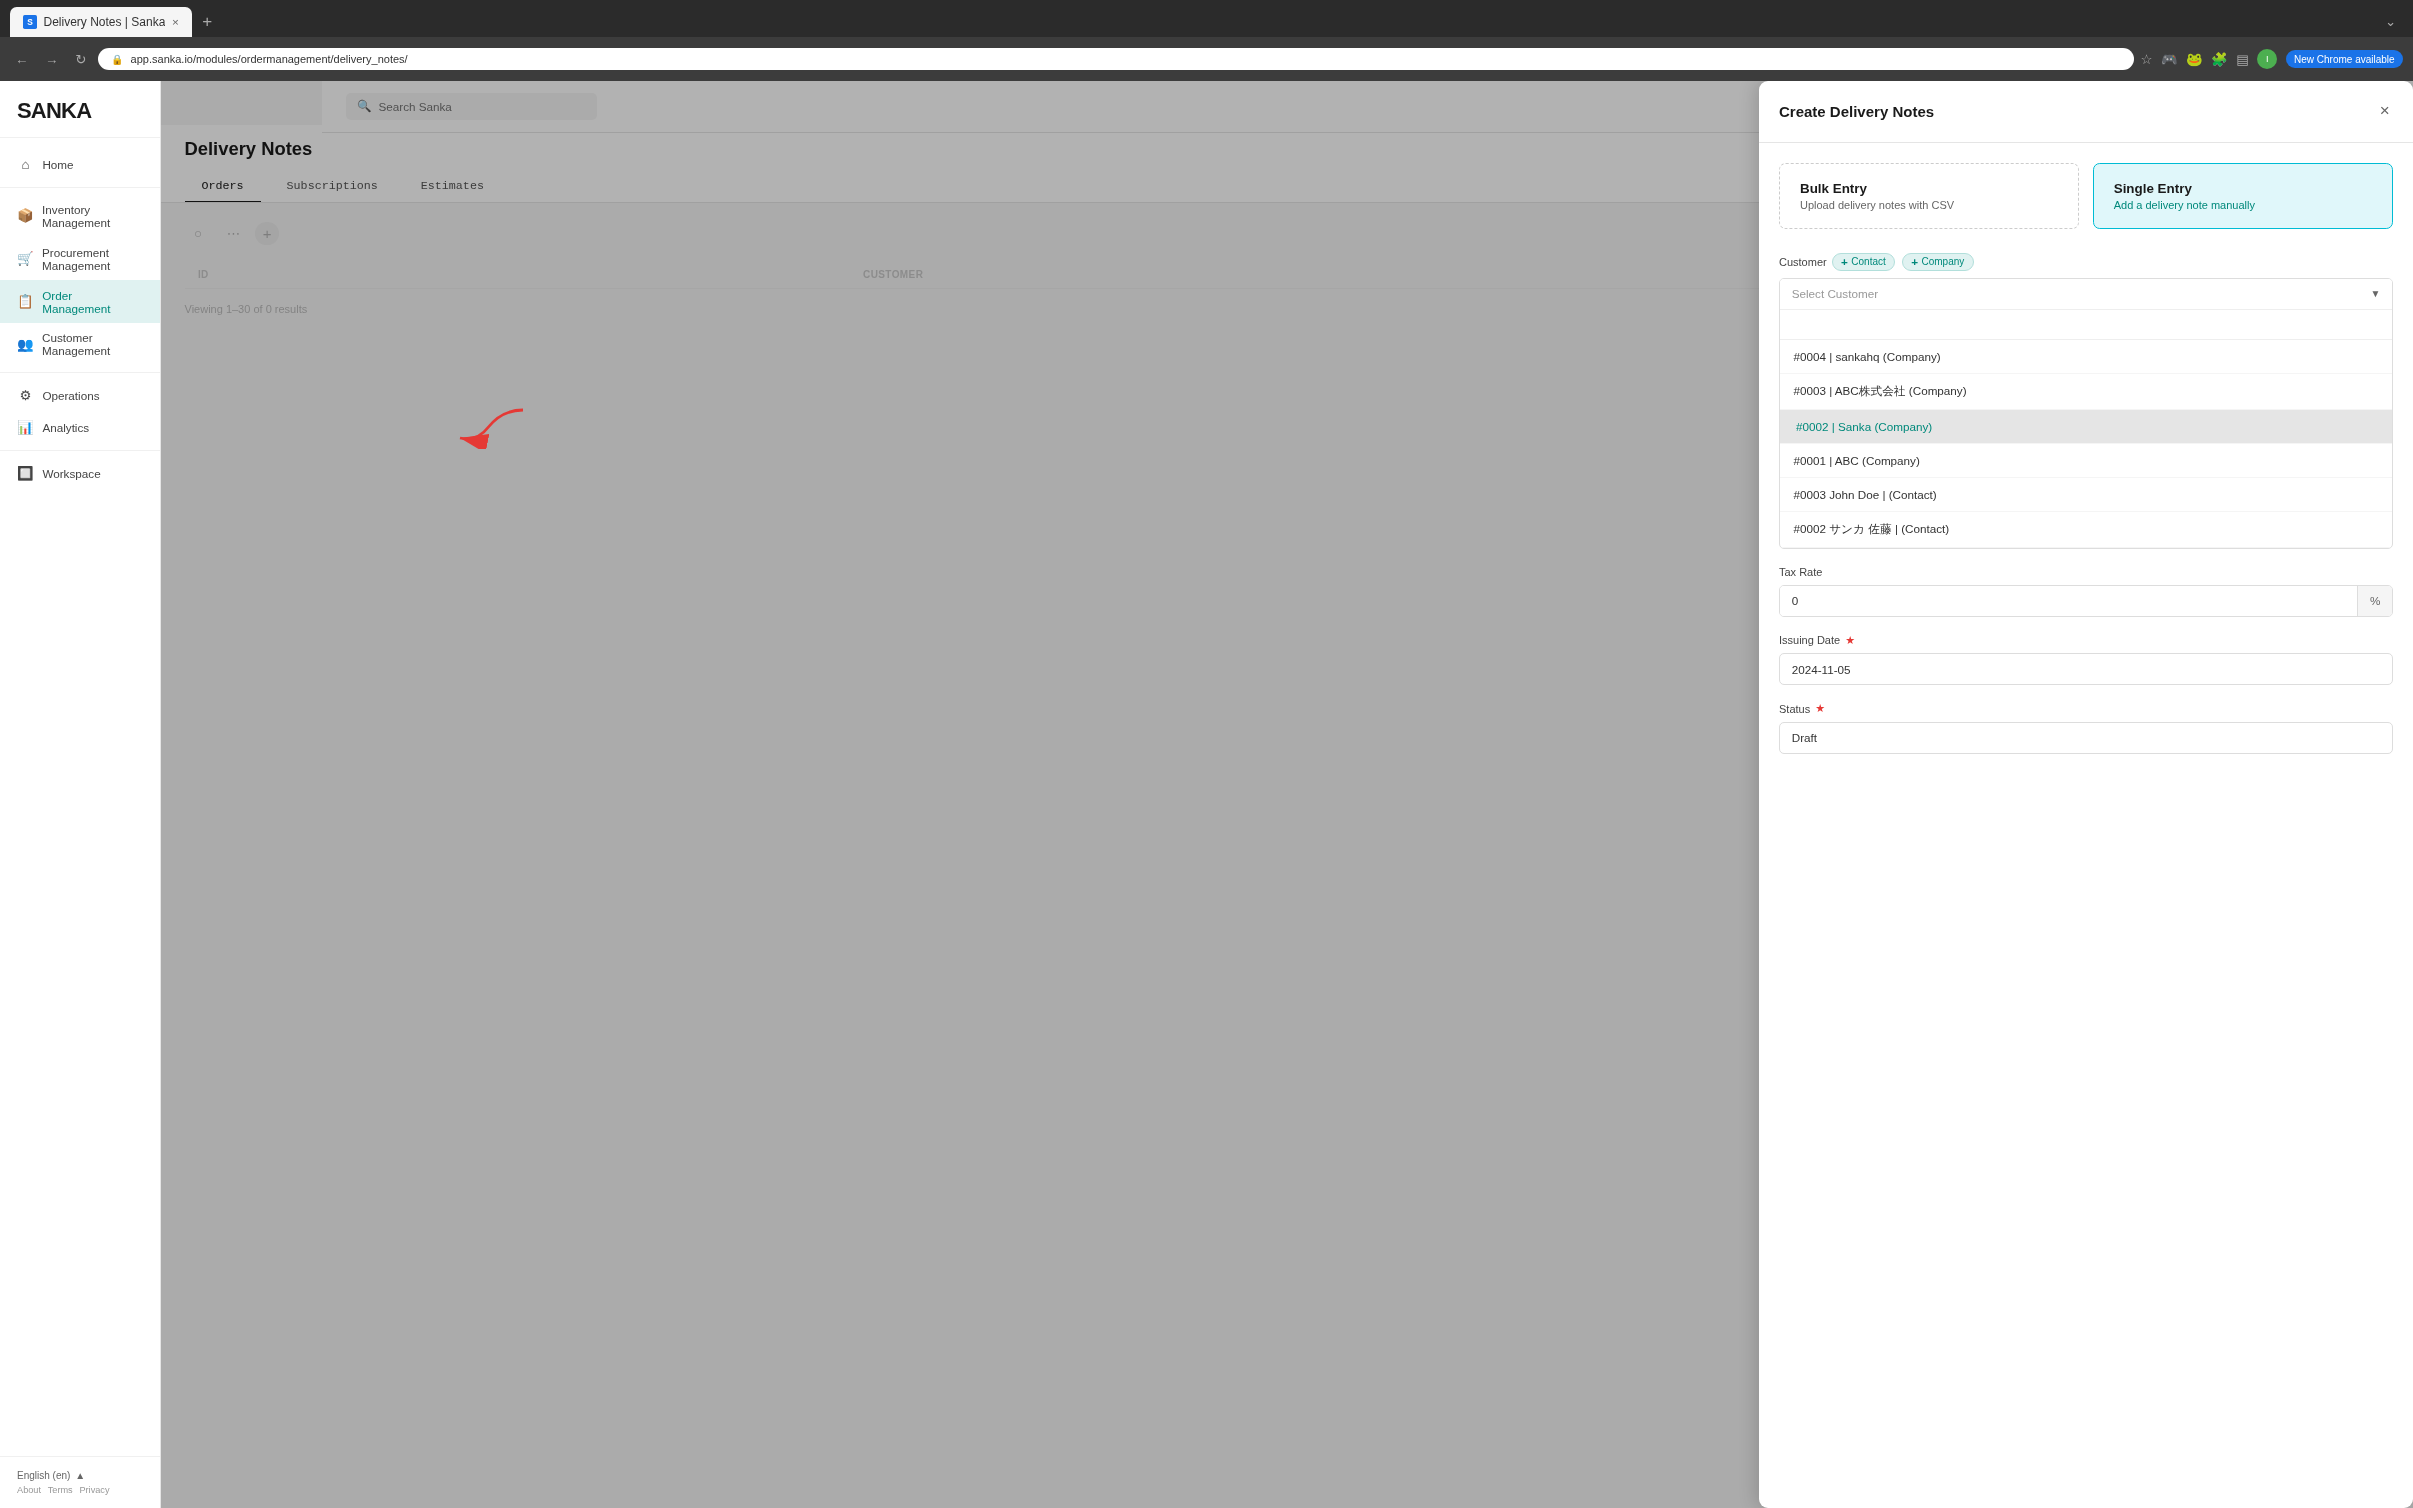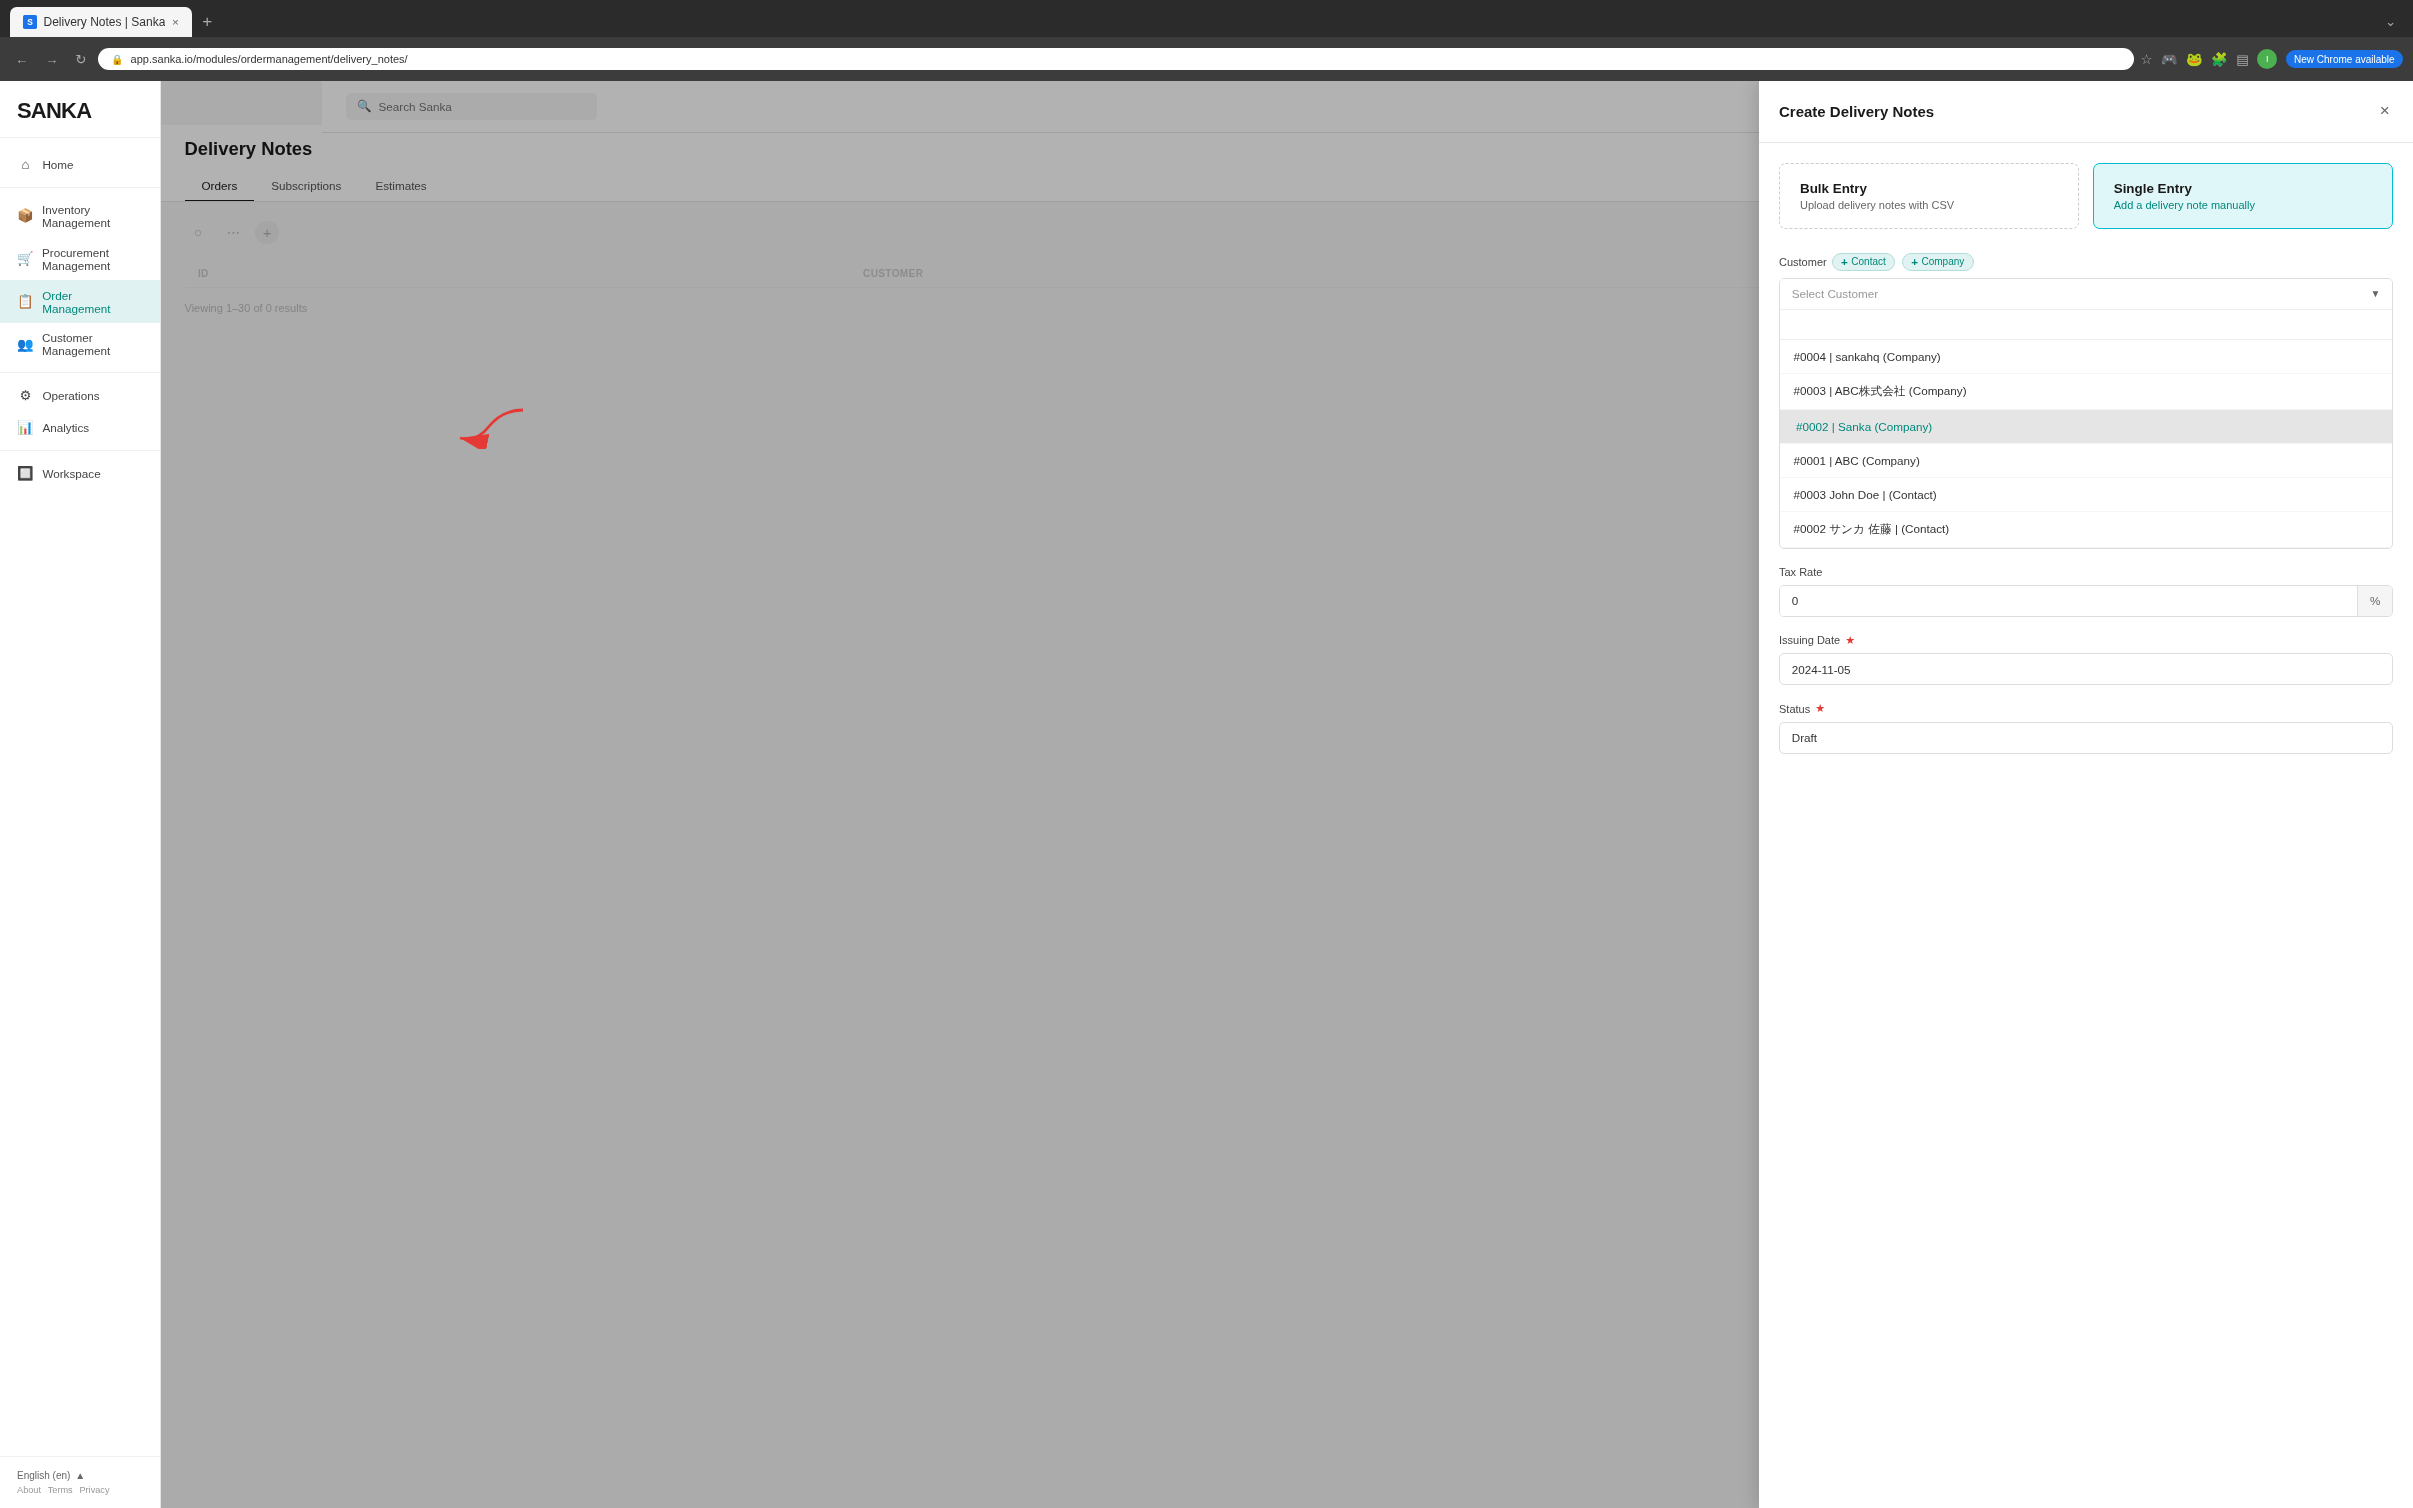--- a/index.html
+++ b/index.html
@@ -40,42 +40,42 @@
     .sidebar-footer { padding: 13.4px 17px; border-top: 0.8px solid #f0f0f0; }
     .sidebar-lang { display: flex; align-items: center; gap: 5px; font-size: 10px; color: #666; cursor: pointer; }
     .sidebar-links { display: flex; gap: 6.7px; font-size: 9.2px; color: #999; margin-top: 3.4px; }
     .sidebar-link { cursor: pointer; }
 
     
     .main-content { flex: 1; display: flex; flex-direction: column; overflow: hidden; position: relative; }
     .page-header { padding: 13.4px 23.5px 0; background: #fff; border-bottom: 0.8px solid #e5e5e5; }
     .page-title-row { display: flex; align-items: center; gap: 10px; padding-bottom: 10px; }
     .page-title { font-size: 18.4px; font-weight: 600; color: #1a1a1a; }
-    .page-tabs { display: flex; gap: 0; }
+    .page-tabs { display: flex; gap: 9px; font-family: Liberation Mono, monospace; }
     .page-tab { padding: 8.4px 17px; font-size: 11.7px; color: #555; cursor: pointer; border-bottom: 1.7px solid transparent; }
     .page-tab.active { color: #1a1a1a; border-bottom: 1.7px solid #1a1a1a; font-weight: 500; }
 
     .page-body { flex: 1; overflow-y: auto; padding: 17px 23.5px; }
     .table-controls { display: flex; align-items: center; gap: 8.4px; margin-bottom: 13.4px; }
     .table-control-btn { width: 27px; height: 27px; border: none; background: none; cursor: pointer; display: flex; align-items: center; justify-content: center; color: #555; font-size: 13.4px; }
     .add-btn { width: 23.5px; height: 23.5px; border-radius: 50%; background: #e0e0e0; border: none; cursor: pointer; font-size: 15px; color: #555; display: flex; align-items: center; justify-content: center; }
 
     .data-table { width: 100%; border-collapse: collapse; }
     .data-table th { text-align: left; padding: 8.4px 13.4px; font-size: 10px; font-weight: 600; color: #888; text-transform: uppercase; letter-spacing: 0.4px; border-bottom: 0.8px solid #e5e5e5; }
     .viewing-text { font-size: 11px; color: #666; margin-top: 13.4px; }
 
     
     .top-search { position: absolute; top: 0; left: 161px; right: 0; padding: 11.7px 23.5px; background: #fff; border-bottom: 0.8px solid #e5e5e5; display: flex; align-items: center; gap: 8.4px; z-index: 5; }
     .search-wrapper { display: flex; align-items: center; gap: 6.7px; background: #f5f5f5; border-radius: 5px; padding: 6.7px 11.7px; width: 251px; }
     .search-icon { color: #999; font-size: 11.7px; }
     .search-input { background: none; border: none; outline: none; font-size: 11.7px; color: #333; width: 100%; }
 
     
     .modal-overlay { position: absolute; top: 0; left: 0; right: 0; bottom: 0; background: rgba(0,0,0,0.3); z-index: 100; display: flex; justify-content: flex-end; }
-    .modal-panel { width: 654px; background: #fff; height: 100%; overflow-y: auto; box-shadow: -3.4px 0 17px rgba(0,0,0,0.15); display: flex; flex-direction: column; }
+    .modal-panel { width: 654px; background: #fff; height: 100%; overflow-y: auto; box-shadow: -3.4px 0 17px rgba(0,0,0,0.15); display: flex; flex-direction: column; border-radius: 9px; }
     .modal-header { display: flex; align-items: center; justify-content: space-between; padding: 17px 20px; border-bottom: 0.8px solid #e5e5e5; flex-shrink: 0; }
     .modal-title { font-size: 15px; font-weight: 600; color: #1a1a1a; }
     .modal-close { background: none; border: none; font-size: 17px; color: #666; cursor: pointer; padding: 3.4px; }
     .modal-body { padding: 20px; flex: 1; overflow-y: auto; }
 
     
     .entry-type-row { display: flex; gap: 13.4px; margin-bottom: 23.5px; }
     .entry-card { flex: 1; border: 1.7px dashed #ccc; border-radius: 6.7px; padding: 17px 20px; cursor: pointer; }
     .entry-card.active { background: #e0f7fa; border-color: #00bcd4; border-style: solid; }
     .entry-card-title { font-size: 13.4px; font-weight: 600; color: #1a1a1a; margin-bottom: 3.4px; }

